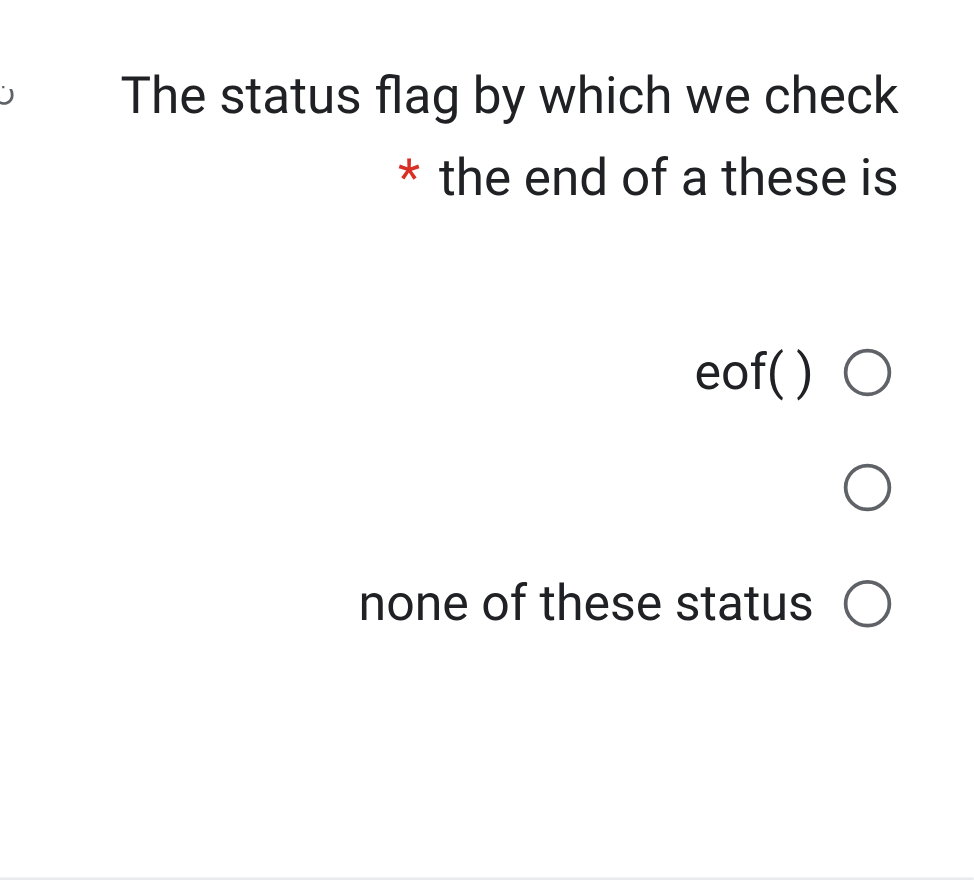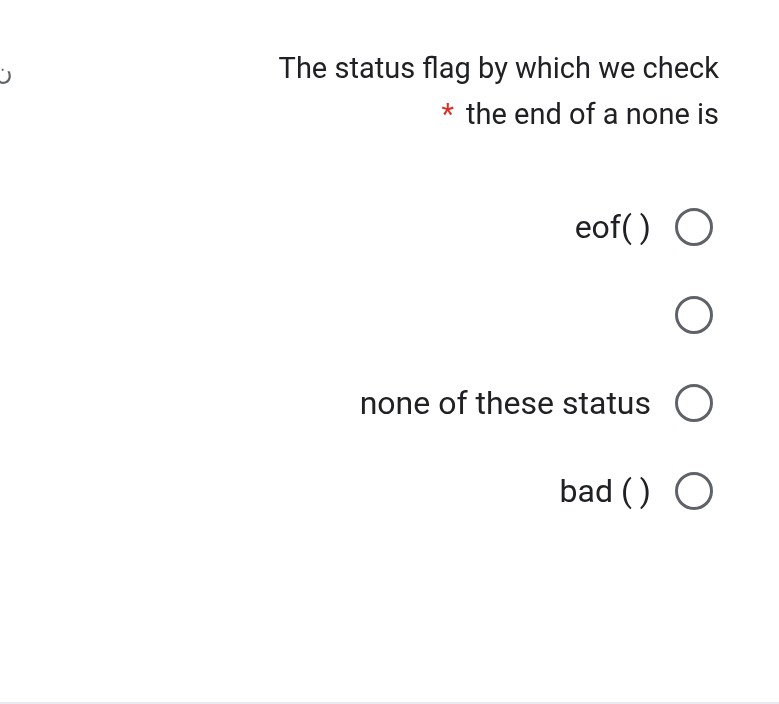--- a/index.html
+++ b/index.html
@@ -20,24 +20,24 @@
       left: -5px;
       top: 58px;
       font-size: 24px;
       color: #5f6368;
     }
     .question-container {
       padding: 45px 60px 0 60px;
       text-align: right;
     }
     .question-text {
-      font-size: 29px;
+      font-size: 41px;
       color: #202124;
       line-height: 1.6;
-      margin-bottom: 70px;
+      margin-bottom: 98px;
       font-weight: 400;
       text-align: right;
     }
     .required-mark {
       color: #d93025;
       margin-right: 5px;
     }
     .options-container {
       display: flex;
       flex-direction: column;
@@ -45,21 +45,21 @@
       padding-right: 6px;
     }
     .option-row {
       display: flex;
       align-items: center;
       justify-content: flex-end;
       gap: 24px;
       cursor: pointer;
     }
     .option-label {
-      font-size: 32px;
+      font-size: 40px;
       color: #202124;
       font-weight: 400;
     }
     .radio-circle {
       width: 38px;
       height: 38px;
       border: 3px solid #5f6368;
       border-radius: 50%;
       flex-shrink: 0;
     }
@@ -74,35 +74,31 @@
   </style>
 </head>
 <body>
 
 <div class="partial-text">ن</div>
 
 <div class="question-container">
   <div class="question-text">
     <span>The status flag by which we check</span><br>
     <span class="required-mark">*</span>
-    <span>the end of a none is</span>
+    <span>the end of a these is</span>
   </div>
 
   <div class="options-container">
     <div class="option-row">
       <span class="option-label">eof( )</span>
       <span class="radio-circle"></span>
     </div>
     <div class="option-row">
       <span class="radio-circle"></span>
     </div>
     <div class="option-row">
       <span class="option-label">none of these status</span>
       <span class="radio-circle"></span>
     </div>
-    <div class="option-row">
-      <span class="option-label">bad ( )</span>
-      <span class="radio-circle"></span>
-    </div>
   </div>
 </div>
 
 <div class="bottom-line"></div>
 
 </body></html>

